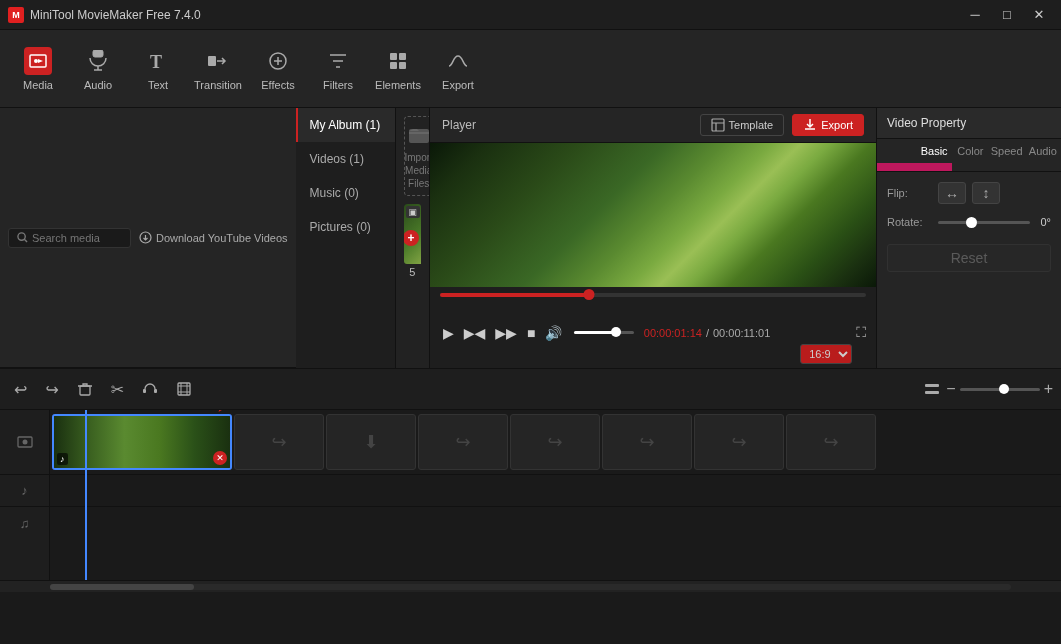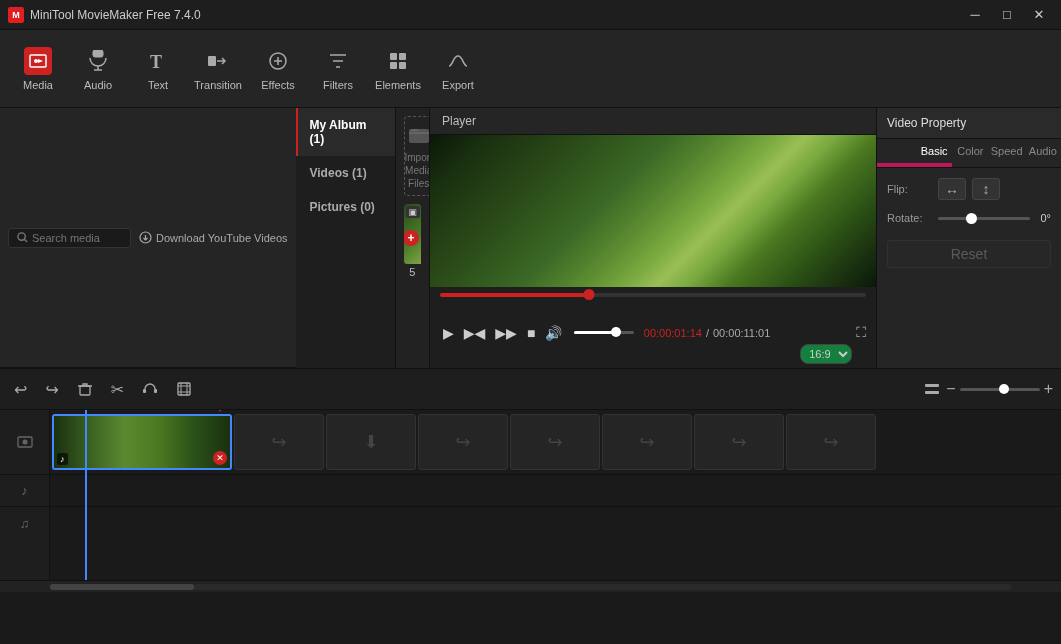--- a/index.html
+++ b/index.html
@@ -17,37 +17,37 @@
     #toolbar { background: #252525; height: 78px; display: flex; align-items: center; padding: 0 10px; gap: 4px; border-bottom: 1px solid #111; }
     .tool-btn { display: flex; flex-direction: column; align-items: center; justify-content: center; width: 56px; height: 70px; border: none; background: transparent; color: #bbb; cursor: pointer; border-radius: 4px; gap: 4px; font-size: 11px; }
     .tool-btn.active { background: transparent; }
     .tool-btn .icon-area { width: 28px; height: 28px; display: flex; align-items: center; justify-content: center; font-size: 20px; }
     .tool-btn.media-btn .icon-area { background: #cc2222; border-radius: 4px; }
     .tool-btn.media-btn .icon-area svg { color: white; }
     #search-input { background: transparent; border: none; color: #ccc; font-size: 11px; width: 100px; outline: none; }
 
     
     #left-sidebar { width: 100px; background: #1e1e1e; border-right: 1px solid #111; display: flex; flex-direction: column; height: 260px; }
-    .sidebar-item { padding: 10px 12px; font-size: 12px; color: #aaa; cursor: pointer; border-left: 2px solid transparent; font-weight: bold; }
+    .sidebar-item { padding: 10px 12px; font-size: 12px; color: #aaa; cursor: pointer; border-left: 2px solid transparent; }
     .sidebar-item.active { color: #fff; border-left: 2px solid #cc2222; background: #2a2a2a; }
 
     
     #media-grid { display: flex; flex-wrap: wrap; padding: 8px; gap: 8px; flex: 1; align-content: flex-start; height: 220px; overflow-y: auto; }
     .media-item { width: 90px; height: 80px; position: relative; cursor: pointer; }
     .import-item { border: 1px dashed #555; border-radius: 4px; display: flex; flex-direction: column; align-items: center; justify-content: center; color: #888; font-size: 11px; gap: 4px; }
     .media-thumb { border-radius: 3px; overflow: hidden; position: relative; }
     .media-thumb-img { width: 90px; height: 60px; background: linear-gradient(135deg, #3a5a2a 0%, #6a9a3a 30%, #8a7a2a 60%, #4a6a2a 100%); border-radius: 3px; }
     .media-thumb-label { font-size: 11px; color: #bbb; text-align: center; margin-top: 2px; }
     .media-badge { position: absolute; top: 2px; left: 2px; background: #333; border-radius: 2px; font-size: 9px; padding: 1px 3px; }
     .media-add-btn { position: absolute; bottom: 18px; right: 2px; width: 16px; height: 16px; background: #cc2222; border-radius: 50%; display: flex; align-items: center; justify-content: center; color: white; font-size: 12px; font-weight: bold; }
     .header-btn { background: transparent; border: 1px solid #444; border-radius: 3px; color: #ccc; padding: 3px 10px; font-size: 11px; cursor: pointer; display: flex; align-items: center; gap: 4px; }
     #video-container { flex: 1; background: #000; position: relative; display: flex; align-items: center; justify-content: center; overflow: hidden; height: 200px; }
     #prop-tabs { display: flex; border-bottom: 1px solid #111; }
     .prop-tab { flex: 1; padding: 6px 2px; text-align: center; font-size: 11px; color: #888; cursor: pointer; border-bottom: 2px solid transparent; }
-    .prop-tab.active { color: #fff; border-bottom: 4px solid #be185d; padding-left: 41px; }
+    .prop-tab.active { color: #fff; border-bottom: 8px solid #be185d; padding-left: 41px; }
     #prop-content { padding: 10px; }
     .prop-row { display: flex; align-items: center; margin-bottom: 12px; gap: 6px; }
     .prop-label { color: #999; font-size: 11px; width: 45px; }
     .flip-btn { background: #333; border: 1px solid #444; border-radius: 3px; width: 28px; height: 22px; display: flex; align-items: center; justify-content: center; cursor: pointer; font-size: 14px; color: #aaa; }
     .rotate-val { font-size: 11px; color: #ccc; margin-left: 4px; }
     .reset-btn { width: 100%; background: #2a2a2a; border: 1px solid #444; color: #aaa; padding: 5px; font-size: 14px; cursor: pointer; border-radius: 3px; margin-top: 4px; }
 
     
     #timeline-toolbar { background: #1e1e1e; height: 42px; display: flex; align-items: center; padding: 0 8px; gap: 6px; border-top: 1px solid #111; border-bottom: 1px solid #111; }
     .tl-btn { background: transparent; border: none; color: #aaa; cursor: pointer; padding: 4px 6px; border-radius: 3px; font-size: 16px; display: flex; align-items: center; justify-content: center; }
@@ -171,20 +171,21 @@
             <path d="M6.5 4v4M4.5 7l2 2 2-2" stroke="#aaa" stroke-width="1.2"></path>
           </svg>
         <span>Download YouTube Videos</span>
       </div>
     </div>
 
     <div style="display:flex; flex:1; overflow:hidden;">
       <div id="left-sidebar" style="width:100px;">
         <div class="sidebar-item active">My Album (1)</div>
         <div class="sidebar-item">Videos (1)</div>
+        <div class="sidebar-item">Music (0)</div>
         <div class="sidebar-item">Pictures (0)</div>
       </div>
       <div id="media-grid">
 
         <div class="media-item import-item">
           <svg width="24" height="24" viewBox="0 0 24 24" fill="none">
               <rect x="2" y="6" width="20" height="14" rx="2" fill="#555"></rect>
               <path d="M2 10h20" stroke="#777" stroke-width="1"></path>
               <path d="M2 8l4-2h4l2 2" fill="#666" stroke="none"></path>
             </svg>
@@ -200,20 +201,35 @@
           <div class="media-thumb-label">5</div>
         </div>
       </div>
     </div>
   </div>
 
   <div style="flex:1; background:#1a1a1a; display:flex; flex-direction:column;">
 
     <div style="display:flex; align-items:center; justify-content:space-between; padding:6px 12px; background:#252525; border-bottom:1px solid #111;">
       <span style="font-size:12px;color:#bbb;">Player</span>
+      <div style="display:flex; gap:8px;">
+        <button class="header-btn">
+          <svg width="14" height="14" viewBox="0 0 14 14" fill="none">
+              <rect x="1" y="1" width="12" height="12" rx="1" stroke="#aaa" stroke-width="1.2"></rect>
+              <path d="M1 5h12M5 5v8" stroke="#aaa" stroke-width="1.2"></path>
+            </svg>
+          <span>Template</span>
+        </button>
+        <button class="header-btn" style="background:#cc2222; border-color:#cc2222; color:#fff;">
+          <svg width="14" height="14" viewBox="0 0 14 14" fill="none">
+              <path d="M7 1v8M4 6l3 3 3-3M2 11h10" stroke="#fff" stroke-width="1.5"></path>
+            </svg>
+          <span>Export</span>
+        </button>
+      </div>
     </div>
 
     <div id="video-container" style="flex:1; position:relative; overflow:hidden;">
       <div style="width:100%; height:100%; background: linear-gradient(135deg, #0a1808 0%, #1a3010 10%, #2a4a18 25%, #3a6825 40%, #5a8a30 50%, #7aaa40 58%, #9abf55 63%, #7aaa40 68%, #4a7820 75%, #2a5015 85%, #1a3010 93%, #0a1808 100%);"></div>
     </div>
 
     <div style="background:#1e1e1e; padding:6px 10px 4px;">
       <div id="progress-bar" style="height:4px; background:#333; border-radius:2px; position:relative; cursor:pointer;">
         <div id="progress-fill" style="width:35%; height:100%; background:#cc2222; border-radius:2px;"></div>
         <div id="progress-thumb" style="position:absolute; left:35%; top:-4px; width:11px; height:11px; background:#cc2222; border-radius:50%; transform:translateX(-50%);"></div>
@@ -226,21 +242,21 @@
         <button class="ctrl-btn">🔊</button>
         <div id="volume-area" style="display:flex;align-items:center;gap:3px;">
           <div style="width:60px; height:3px; background:#555; border-radius:2px; position:relative;">
             <div style="width:70%; height:100%; background:#fff; border-radius:2px;"></div>
             <div style="position:absolute; left:70%; top:-4px; width:10px; height:10px; background:#fff; border-radius:50%; transform:translateX(-50%);"></div>
           </div>
         </div>
         <span style="color:#cc2222; font-size:11px; margin-left:6px;">00:00:01:14</span>
         <span style="color:#aaa; font-size:11px;"> / </span>
         <span style="color:#aaa; font-size:11px;">00:00:11:01</span>
-        <select style="background:#15803d; border:1px solid #444; color:#ccc; padding:2px 4px; font-size:11px; border-radius:8px; margin-left:auto;margin-top:43px;">
+        <select style="background:#b91c1c; border:1px solid #444; color:#ccc; padding:2px 4px; font-size:11px; border-radius:3px; margin-left:auto;margin-top:43px;">
           <option>16:9</option><option>9:16</option><option>4:3</option><option>1:1</option>
         </select>
         <button style="background:transparent;border:none;color:#aaa;cursor:pointer;font-size:14px;">⛶</button>
       </div>
     </div>
   </div>
 
   <div style="width:185px; background:#252525; border-left:1px solid #111; display:flex; flex-direction:column;">
     <div style="padding:8px 10px; font-size:12px; color:#ddd; border-bottom:1px solid #111; background:#2a2a2a;">
       <span>Video Property</span>

